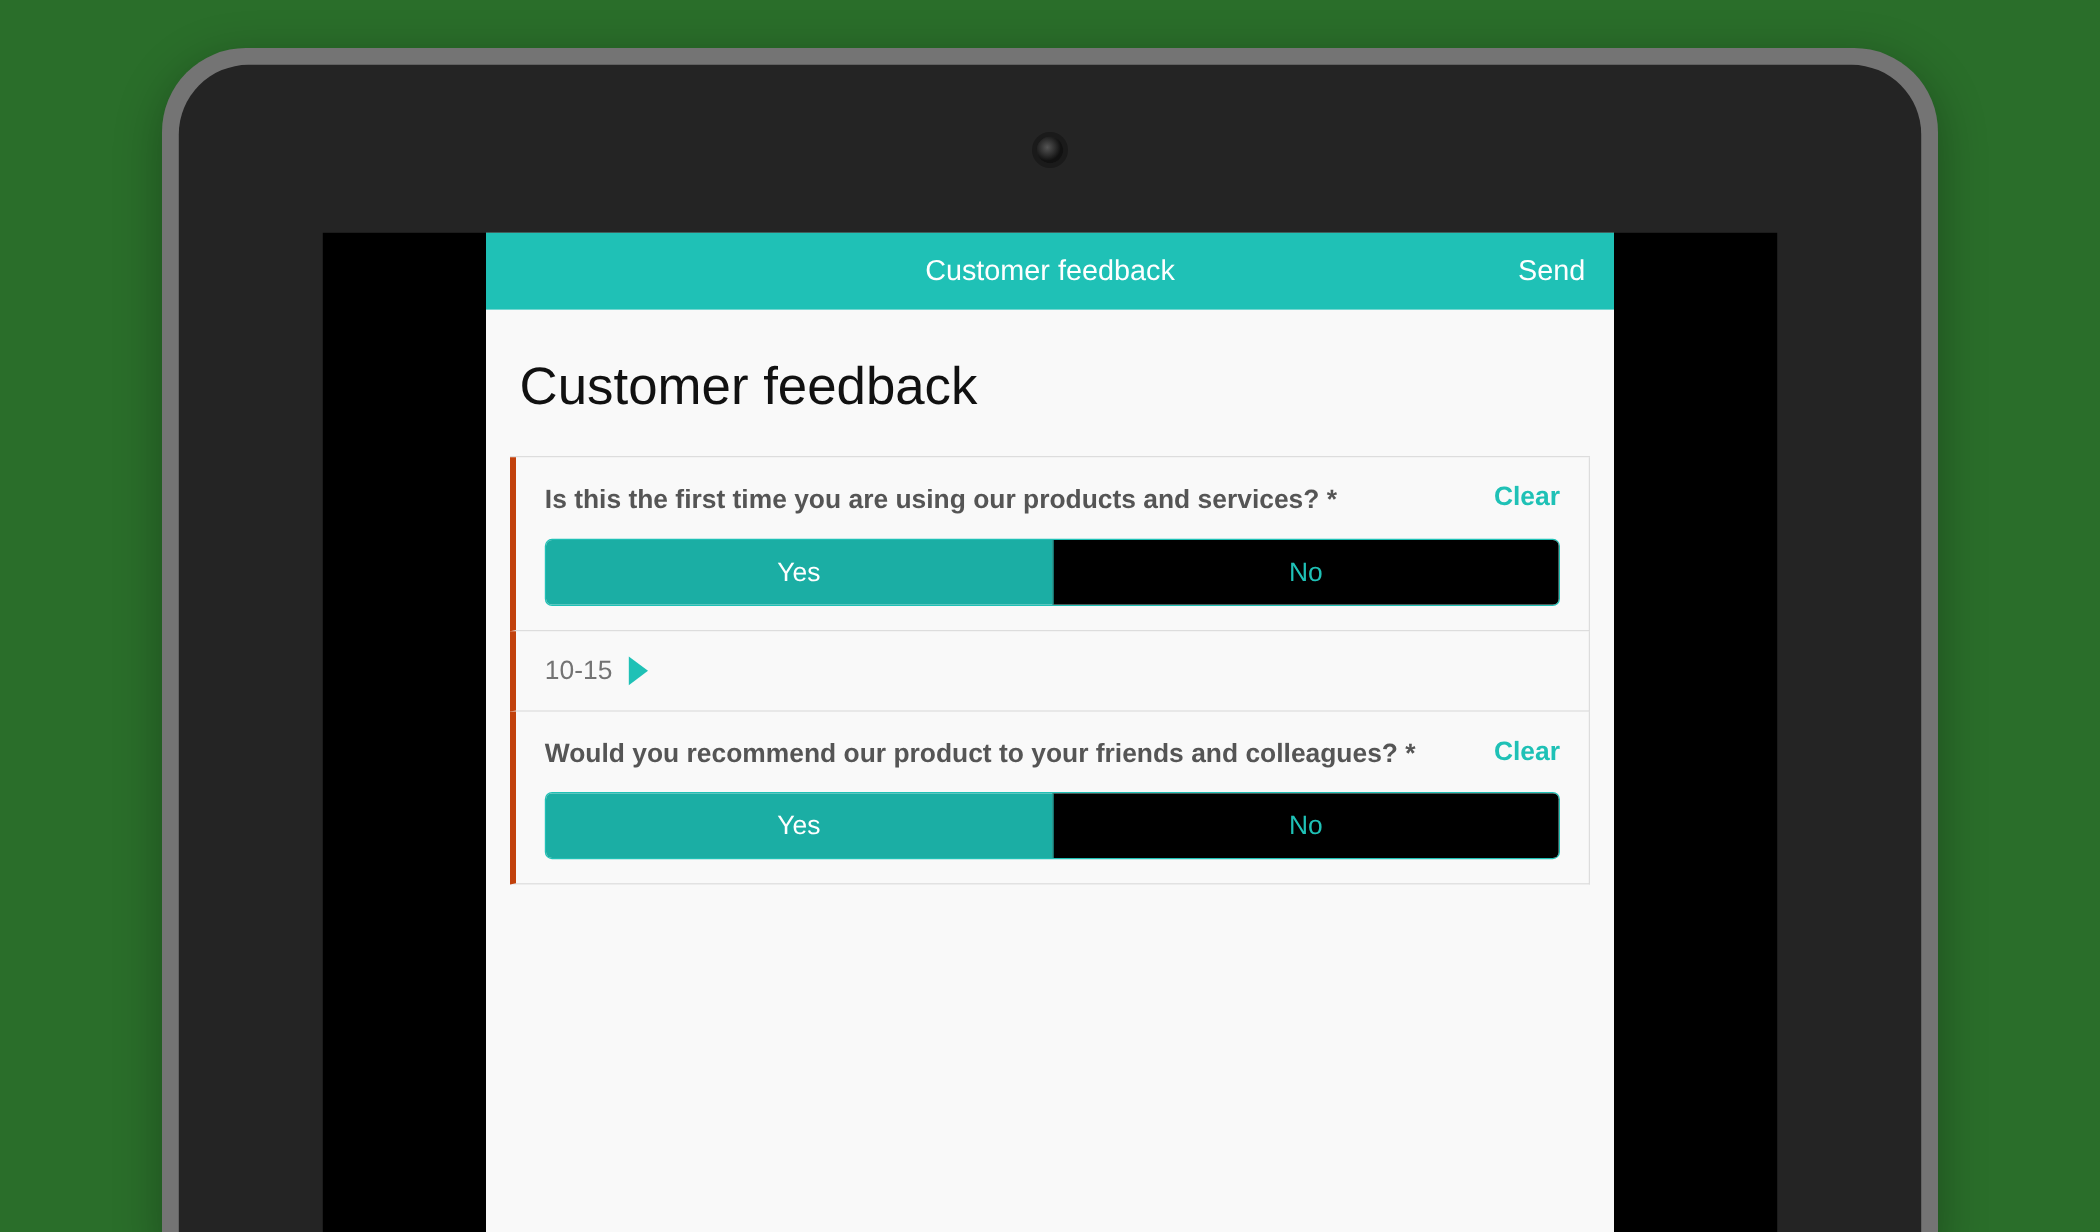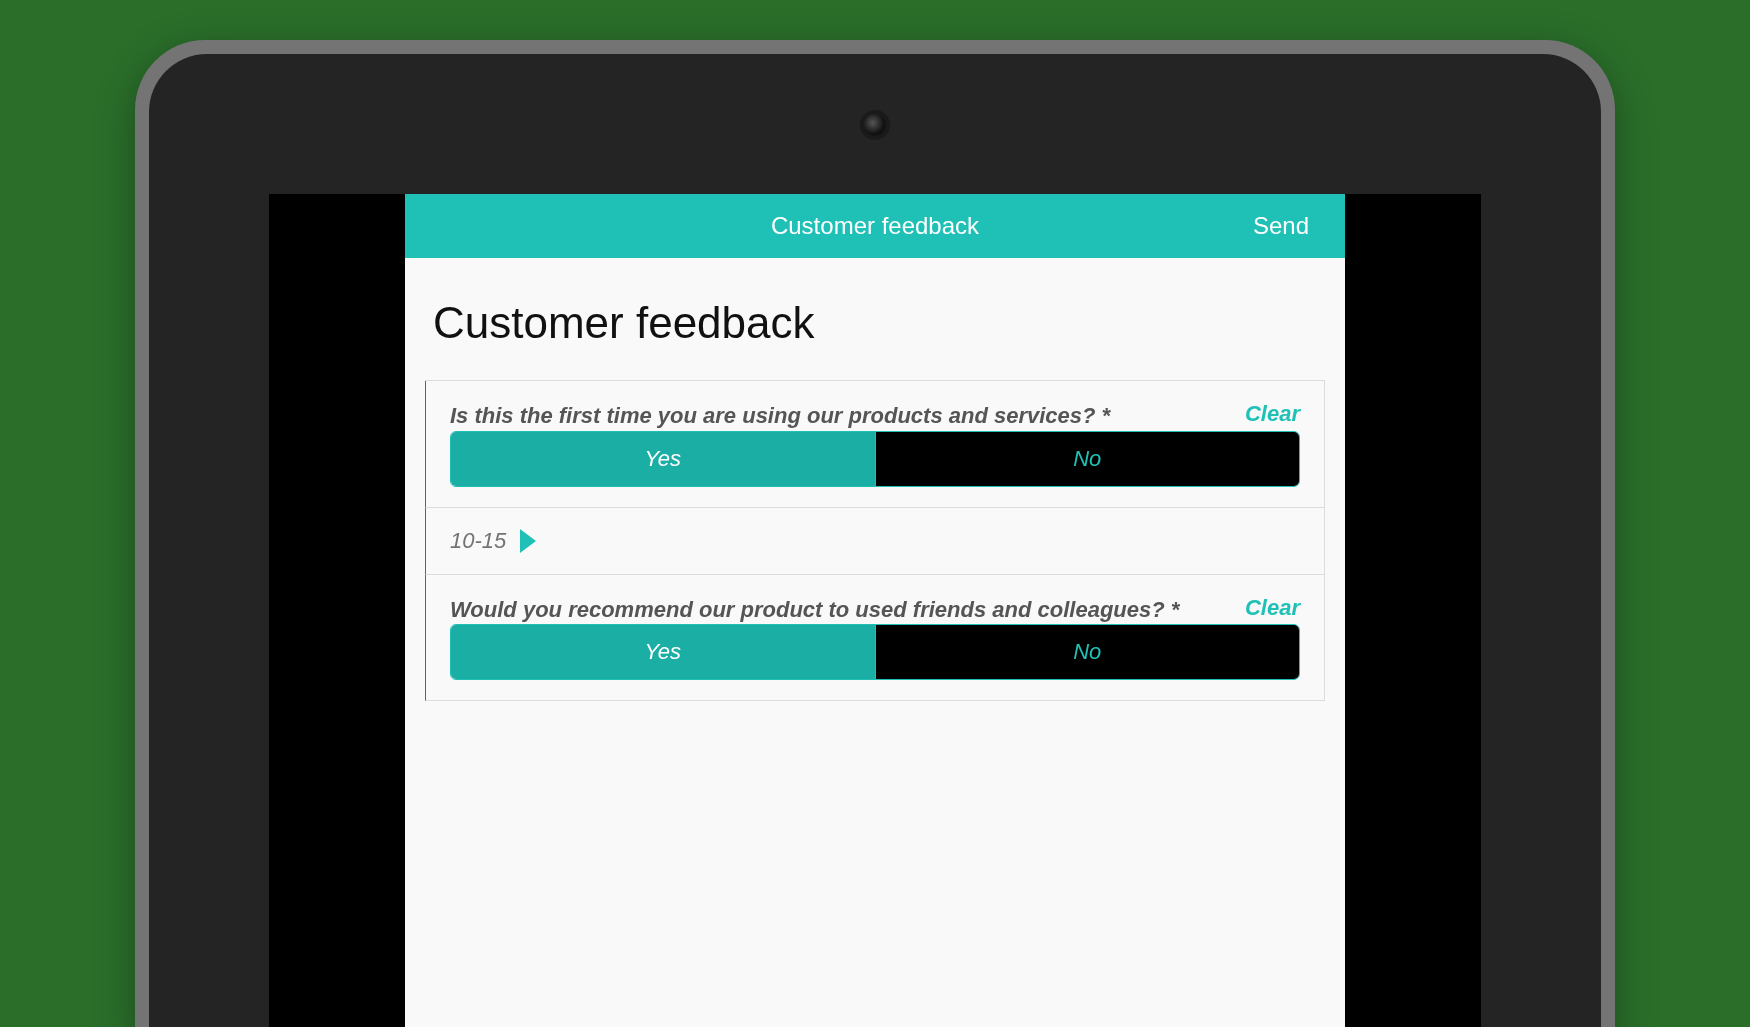--- a/index.html
+++ b/index.html
@@ -68,45 +68,44 @@
     font-size: 24px;
     position: relative;
   }
   .app-header .title {
     flex: 1;
     text-align: center;
     font-weight: 400;
   }
   .app-header .send {
     position: absolute;
-    right: 36px;
+    right: 24px;
     font-weight: 400;
     cursor: pointer;
   }
   .content {
     padding: 40px 20px 0 20px;
     flex: 1;
     overflow: hidden;
   }
   .page-title {
     font-size: 44px;
     font-weight: 500;
     color: #111;
     margin-bottom: 32px;
     padding-left: 8px;
   }
   .questions {
     border-top: 1px solid #ddd;
   }
   .q {
     border-bottom: 1px solid #ddd;
-    border-left: 1px solid #c2410c;
+    border-left: 5px solid #c2410c;
     border-right: 1px solid #ddd;
     padding: 20px 24px;
-    font-style: italic;
   }
   .q-head {
     display: flex;
     align-items: flex-start;
     gap: 16px;
   }
   .q-label {
     flex: 1;
     color: #555;
     font-size: 22px;
@@ -115,20 +114,21 @@
   }
   .q-clear {
     color: #1fc1b6;
     font-size: 22px;
     font-weight: 600;
     cursor: pointer;
     white-space: nowrap;
   }
   .seg {
     display: flex;
+    margin-top: 18px;
     border: 1px solid #1fc1b6;
     border-radius: 6px;
     overflow: hidden;
     height: 56px;
     justify-content: center;
   }
   .seg-opt {
     flex: 1;
     display: flex;
     align-items: center;
@@ -196,21 +196,21 @@
 
             <div class="q">
               <div class="q-picker">
                 <div class="picker-value">10-15</div>
                 <div class="caret"></div>
               </div>
             </div>
 
             <div class="q">
               <div class="q-head">
-                <div class="q-label">Would you recommend our product to used friends and colleagues? *</div>
+                <div class="q-label">Would you recommend our product to your friends and colleagues? *</div>
                 <div class="q-clear">Clear</div>
               </div>
               <div class="seg">
                 <div class="seg-opt selected">Yes</div>
                 <div class="seg-opt">No</div>
               </div>
             </div>
 
           </div>
         </div>

